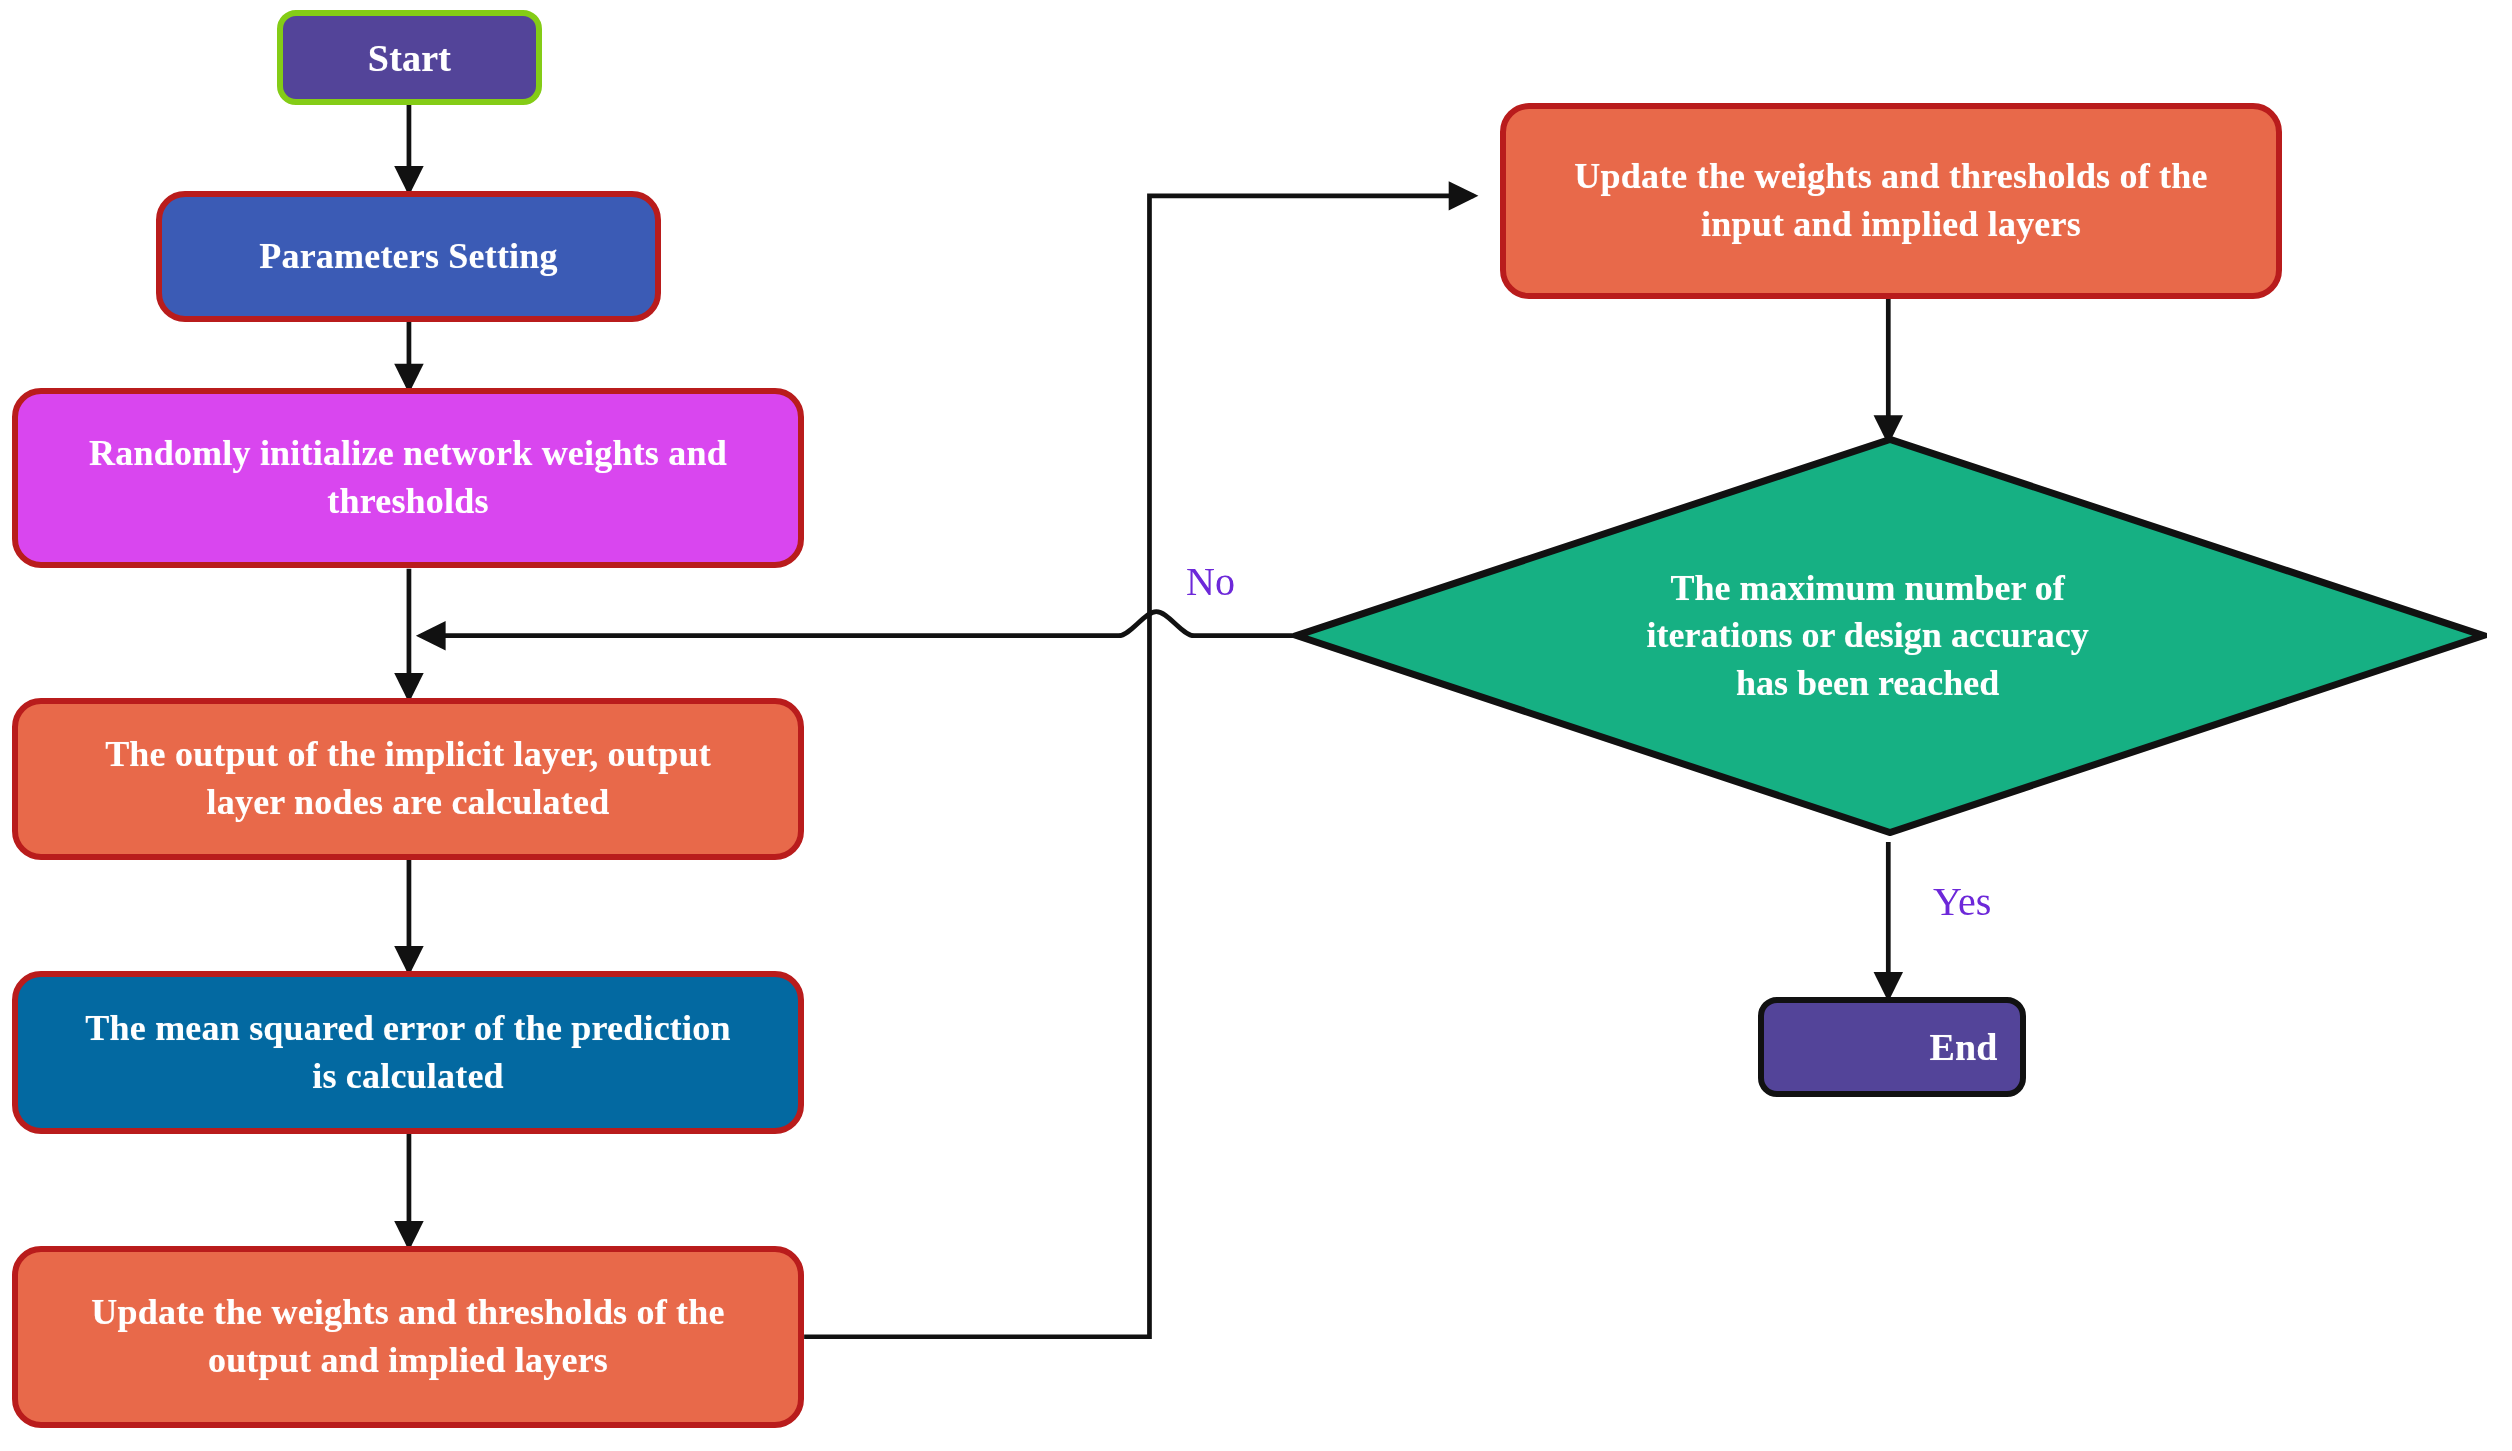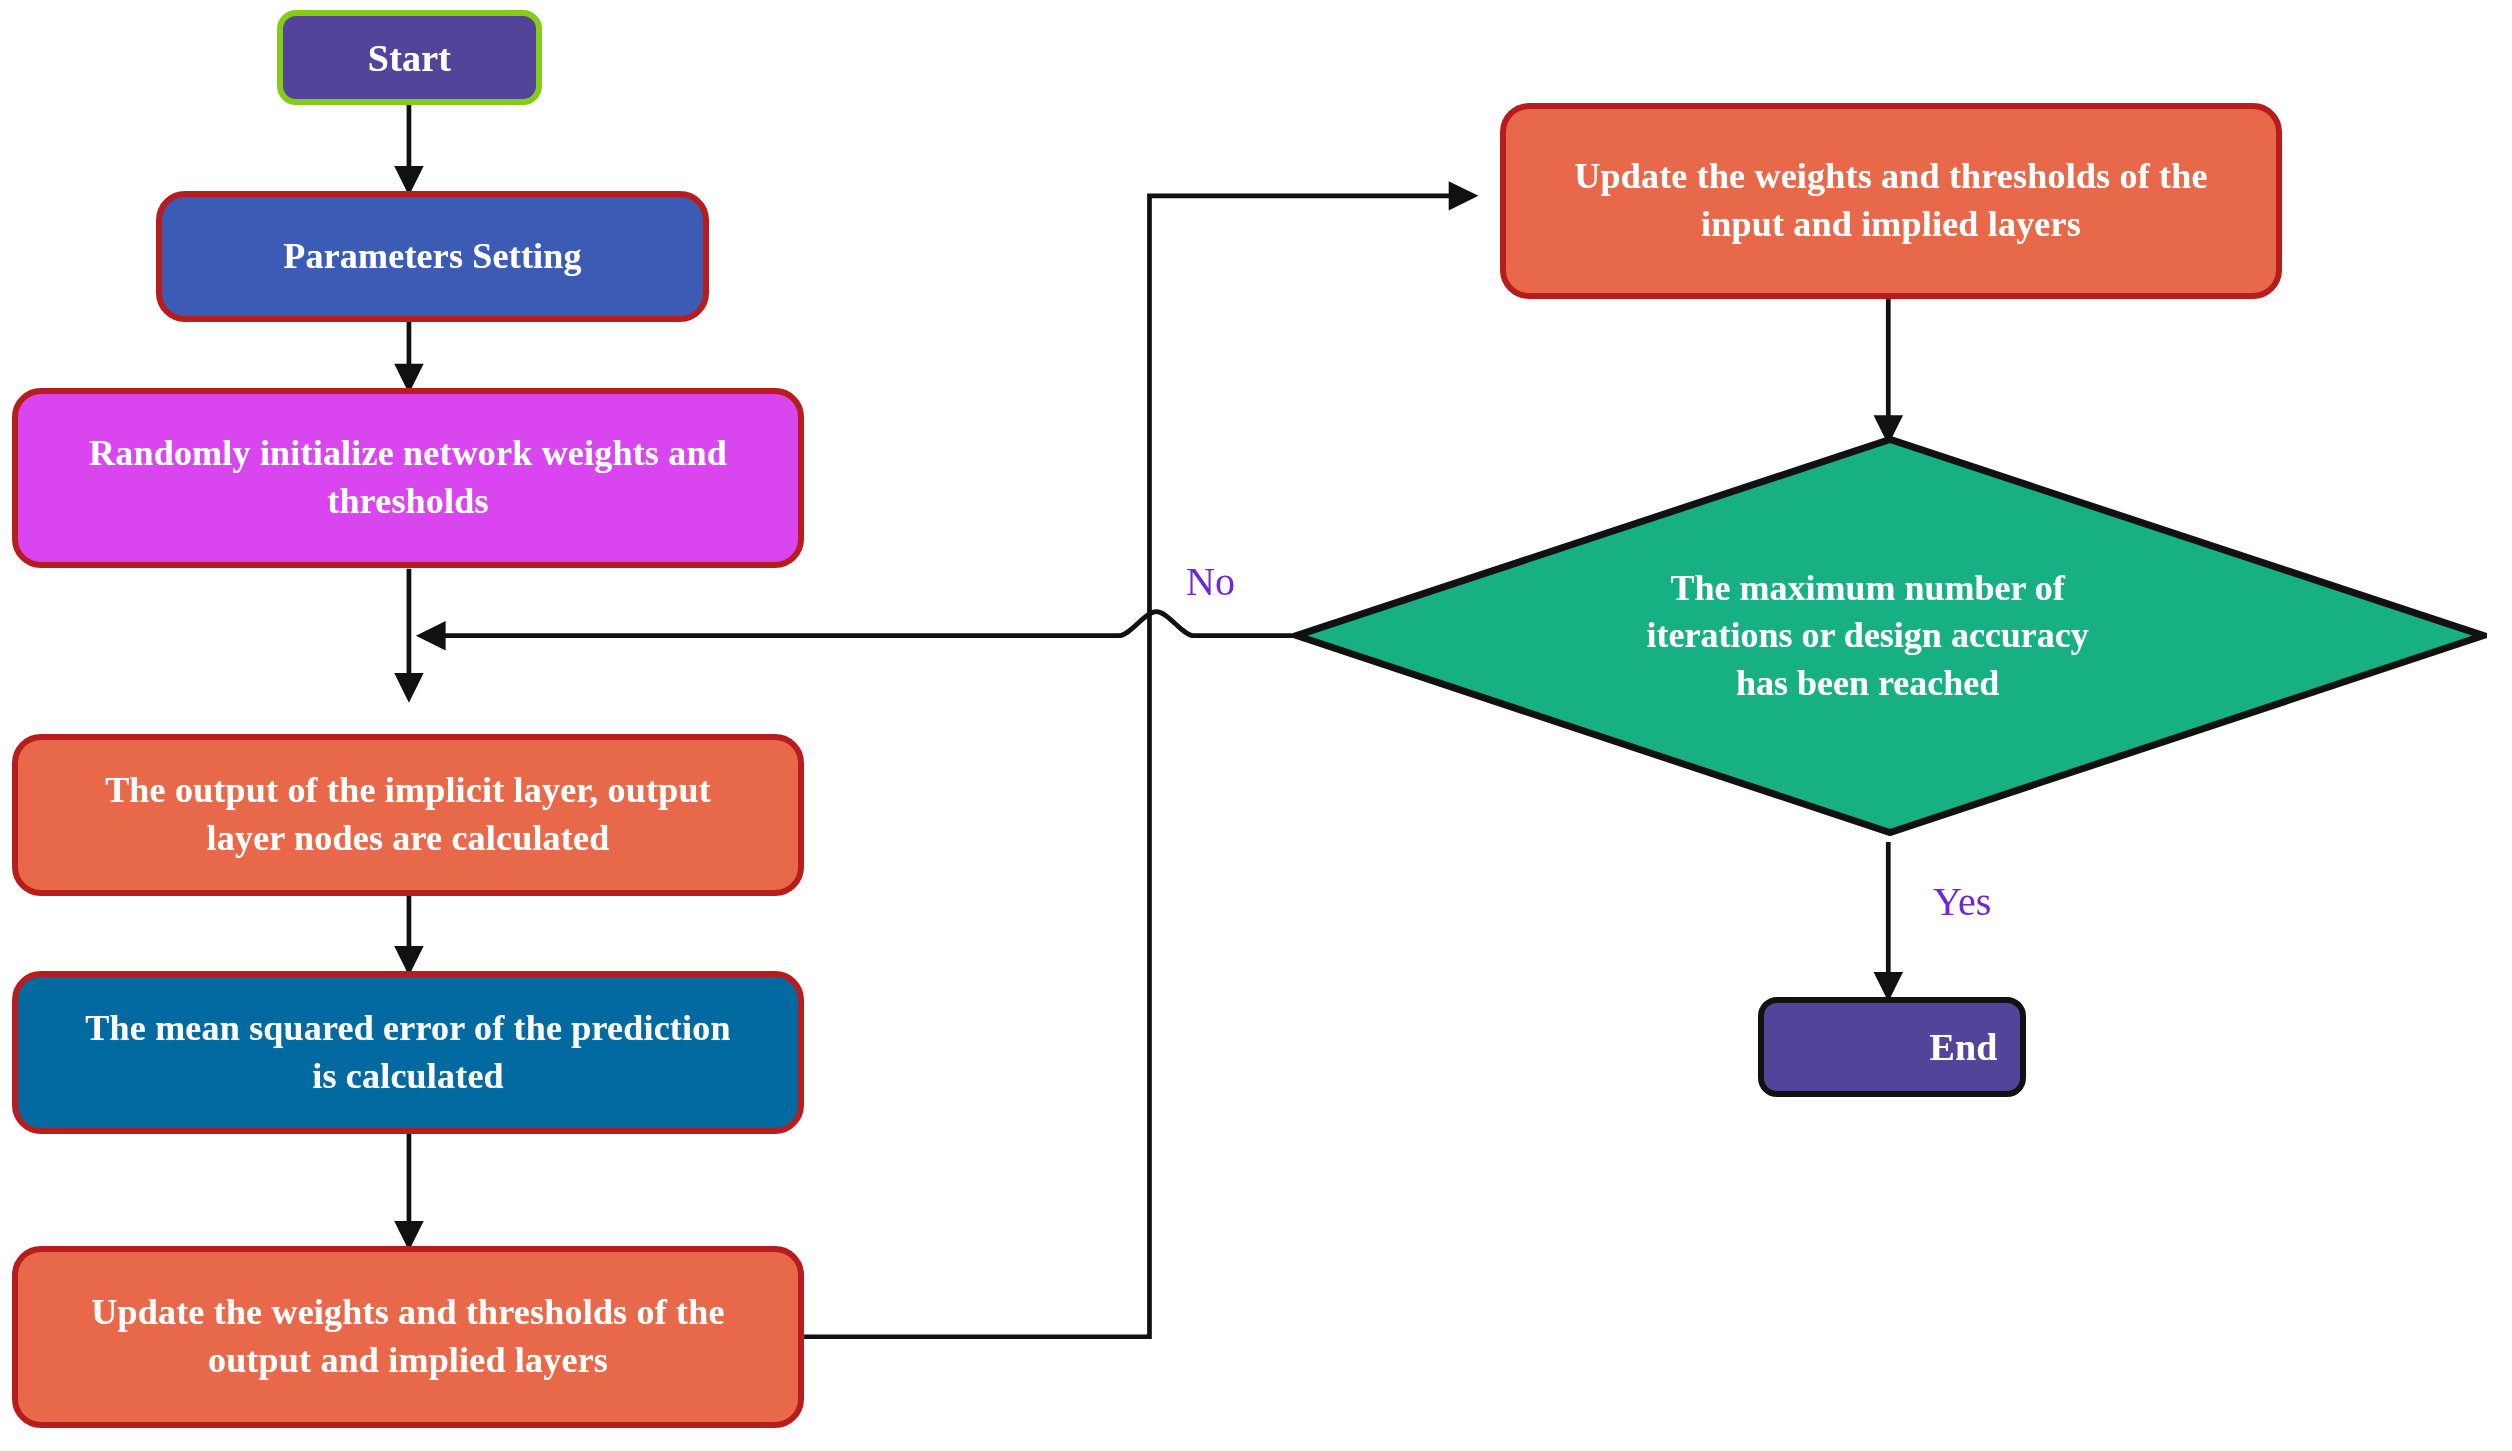--- a/index.html
+++ b/index.html
@@ -117,30 +117,30 @@
 
       <line x1="2198" y1="980" x2="2198" y2="1160" marker-end="url(#arrow)"></line>
     </g>
   </svg>
 
   <div class="node terminal" style="left:277px; top:10.3px; width:265px; height:95px;
               background:#534499; border:6px solid #84cc16; border-radius:19px;">
     <span class="node-text">Start</span>
   </div>
 
-  <div class="node process proc" style="left:156px; top:191px; width:553px; height:131px; background:#3b5bb5;">
+  <div class="node process proc" style="left:156px; top:191px; width:505px; height:131px; background:#3b5bb5;">
     <span class="node-text">Parameters Setting</span>
   </div>
 
   <div class="node process proc" style="left:12px; top:388px; width:792px; height:180px; background:#d946ef;">
     <span class="node-text">Randomly initialize network weights and
 thresholds</span>
   </div>
 
-  <div class="node process proc" style="left:12px; top:698px; width:792px; height:162px; background:#e8694a;margin-top:36px;">
+  <div class="node process proc" style="left:12px; top:698px; width:792px; height:162px; background:#e8694a;">
     <span class="node-text">The output of the implicit layer, output
 layer nodes are calculated</span>
   </div>
 
   <div class="node process proc" style="left:12px; top:971px; width:792px; height:163px; background:#0369a1;">
     <span class="node-text">The mean squared error of the prediction
 is calculated</span>
   </div>
 
   <div class="node process proc" style="left:12px; top:1246px; width:792px; height:182px; background:#e8694a;">

